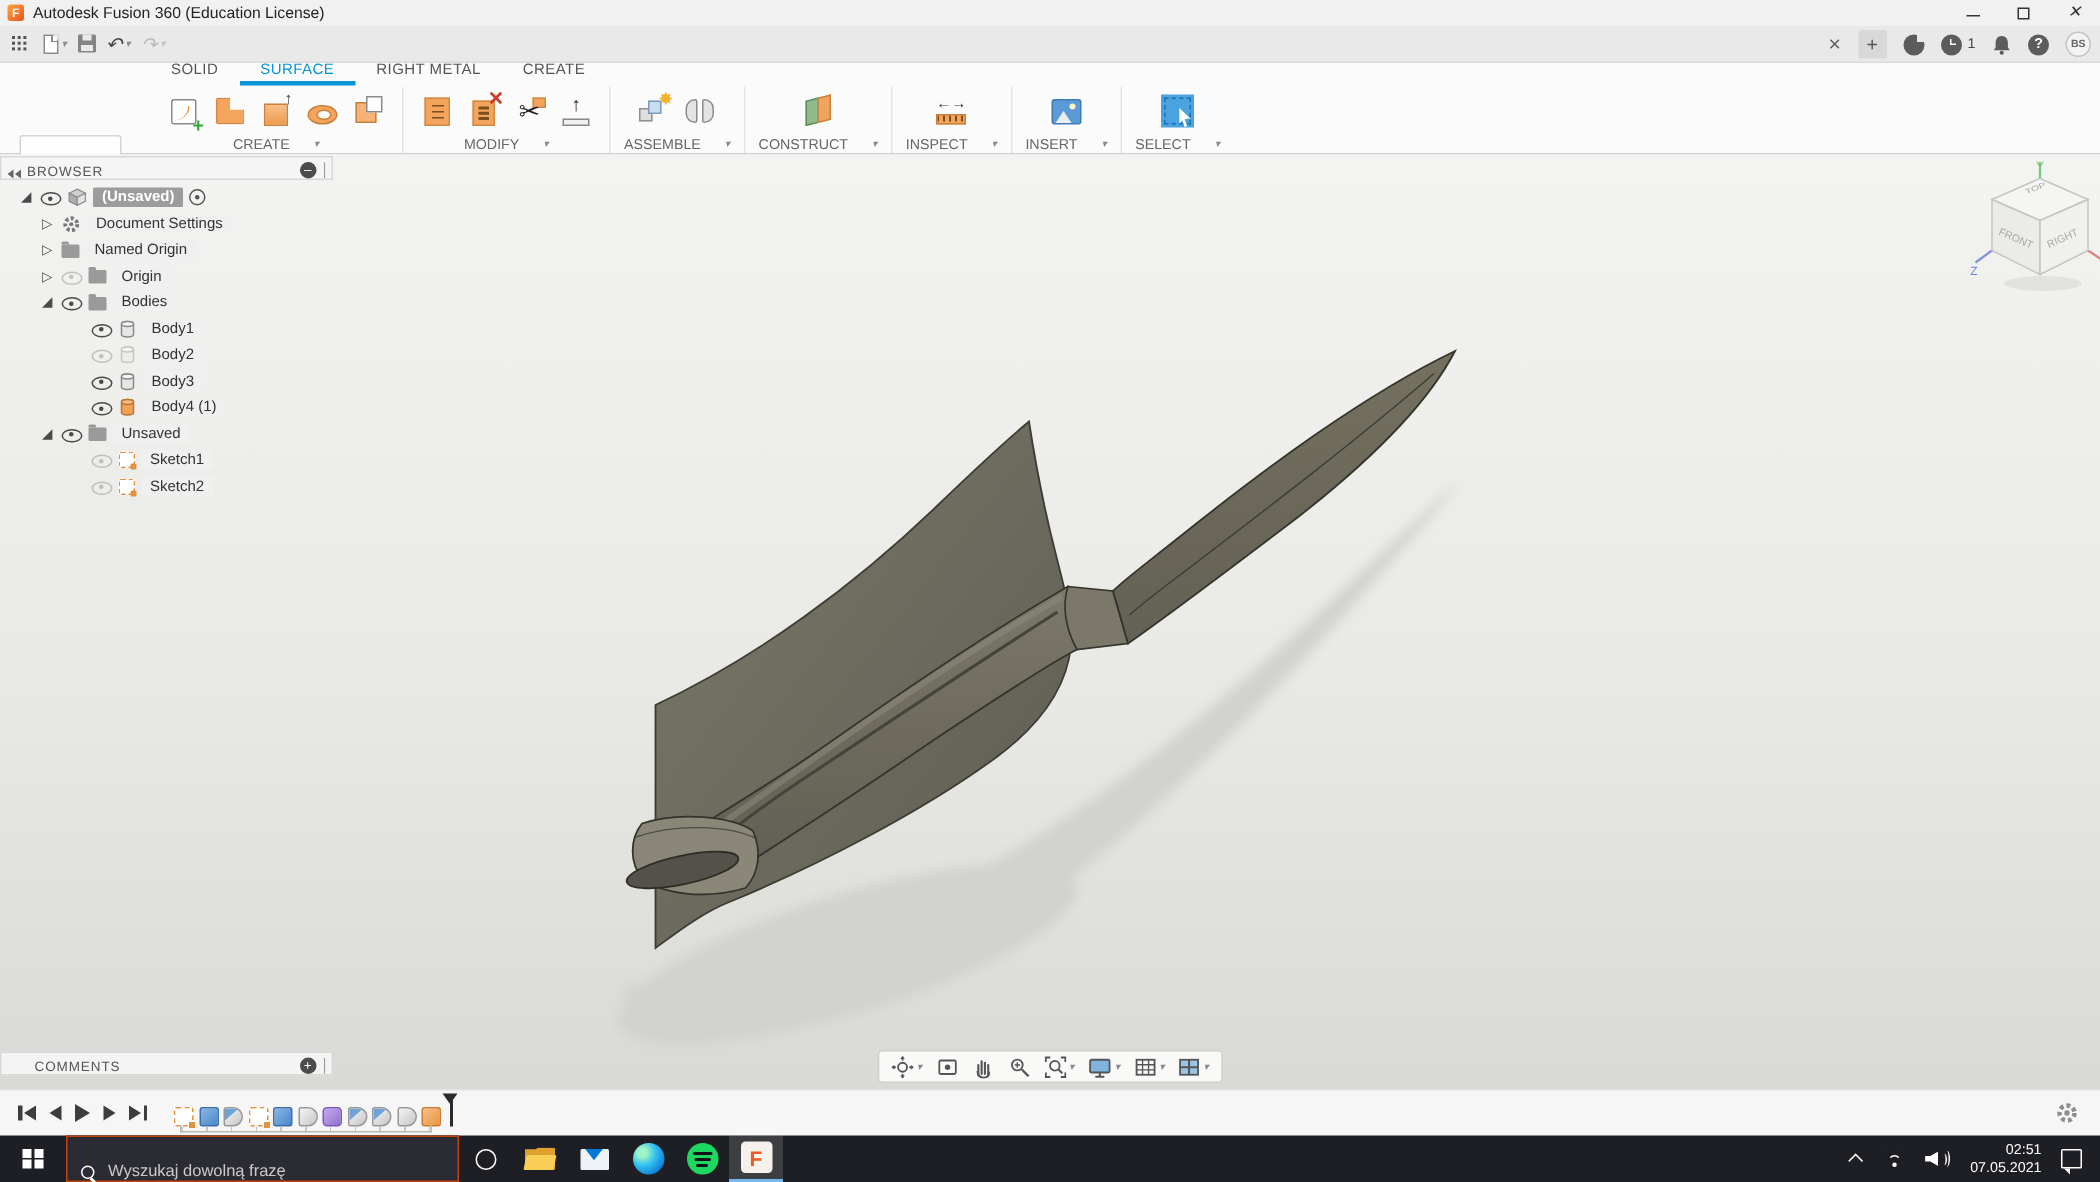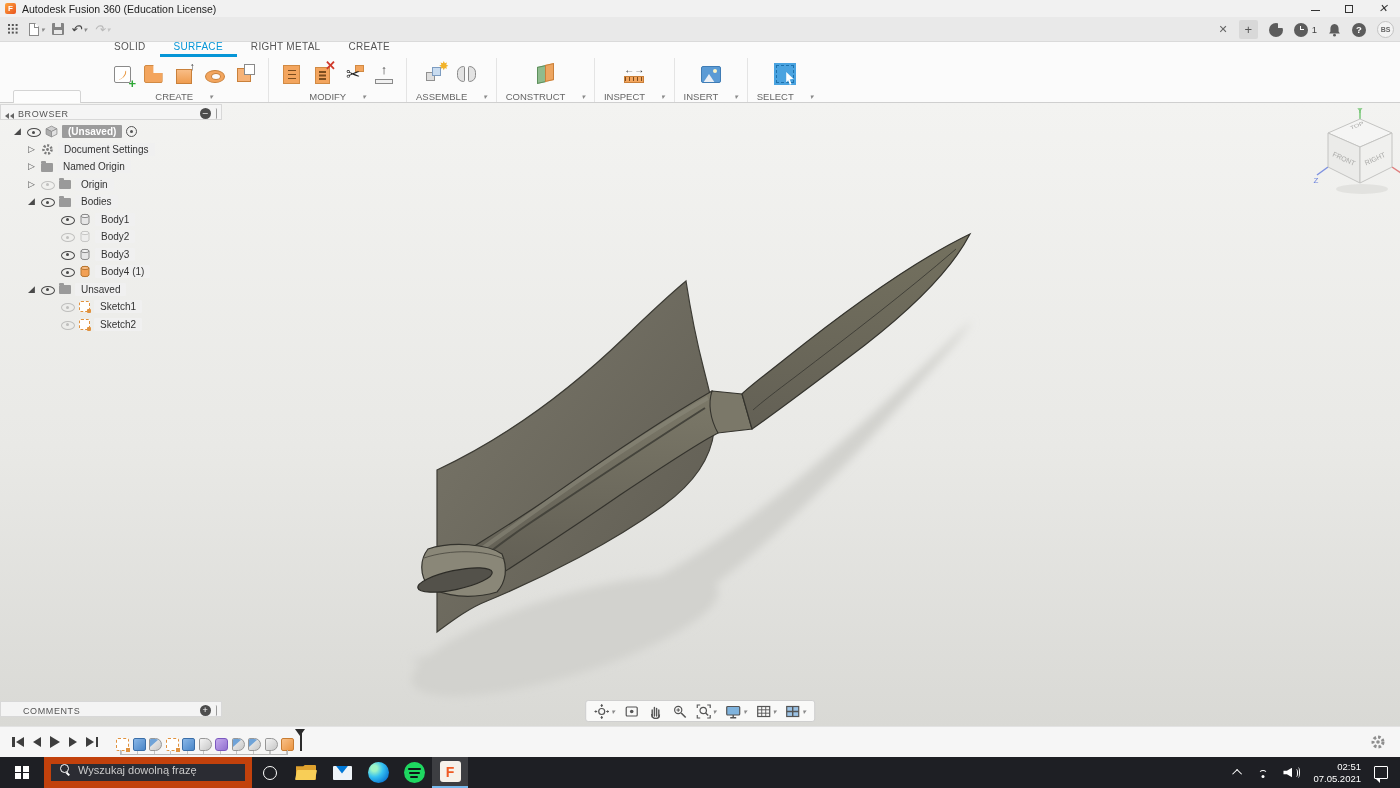--- a/index.html
+++ b/index.html
@@ -151,21 +151,21 @@
   .f-cube-orange { background:linear-gradient(135deg,#f8c088,#ea9440); border:1px solid #c87c32; }
   .tl-marker { width:2.5px; height:21px; background:#2b2b2b; position:relative; margin-left:2px; }
   .tl-marker::before { content:""; position:absolute; top:-1px; left:-4.5px; border-left:5.5px solid transparent; border-right:5.5px solid transparent; border-top:7px solid #2b2b2b; }
   .tl-gear { position:absolute; right:14px; top:50%; transform:translateY(-50%); }
 
   
   .taskbar { position:absolute; top:757px; left:0; width:1400px; height:31px; background:#1e1f24; display:flex; align-items:stretch; }
   .tb-start { width:44px; display:flex; align-items:center; justify-content:center; }
   .winlogo { display:grid; grid-template-columns:6px 6px; grid-template-rows:6px 6px; gap:1.5px; }
   .winlogo i { background:#fff; }
-  .tb-search { width:208px; background:#2b2c33; border:7px solid #c2410c; display:flex; align-items:flex-start; gap:8px; padding:0 9px; margin:0; }
+  .tb-search { width:262px; background:#2b2c33; border:1px solid #c2410c; display:flex; align-items:flex-end; gap:8px; padding:0 9px; margin:0; }
   .mag { width:10px; height:10px; position:relative; flex:none; }
   .mag::before { content:""; position:absolute; left:0; top:0; width:7px; height:7px; border:1.5px solid #fff; border-radius:50%; }
   .mag::after { content:""; position:absolute; right:0; bottom:0; width:4px; height:1.5px; background:#fff; transform:rotate(45deg); }
   .tb-search input { background:transparent; border:none; outline:none; color:#cfcfcf; font-size:11px; width:100%; font-family:"Liberation Sans",sans-serif; }
   .tb-search input::placeholder { color:#c9c9c9; }
   .tb-btn { width:36px; display:flex; align-items:center; justify-content:center; position:relative; }
   .cortana { width:14px; height:14px; border:1.8px solid #fff; border-radius:50%; }
   .exploder { width:20px; height:15px; position:relative; }
   .exploder::before { content:""; position:absolute; inset:0; background:#dfa12e; border-radius:1px; clip-path:polygon(0 8%,36% 8%,44% 0,100% 0,100% 100%,0 100%); }
   .exploder::after { content:""; position:absolute; left:0; bottom:0; width:100%; height:10px; background:#f8ce57; border-radius:1px; transform:skewX(-12deg); }

